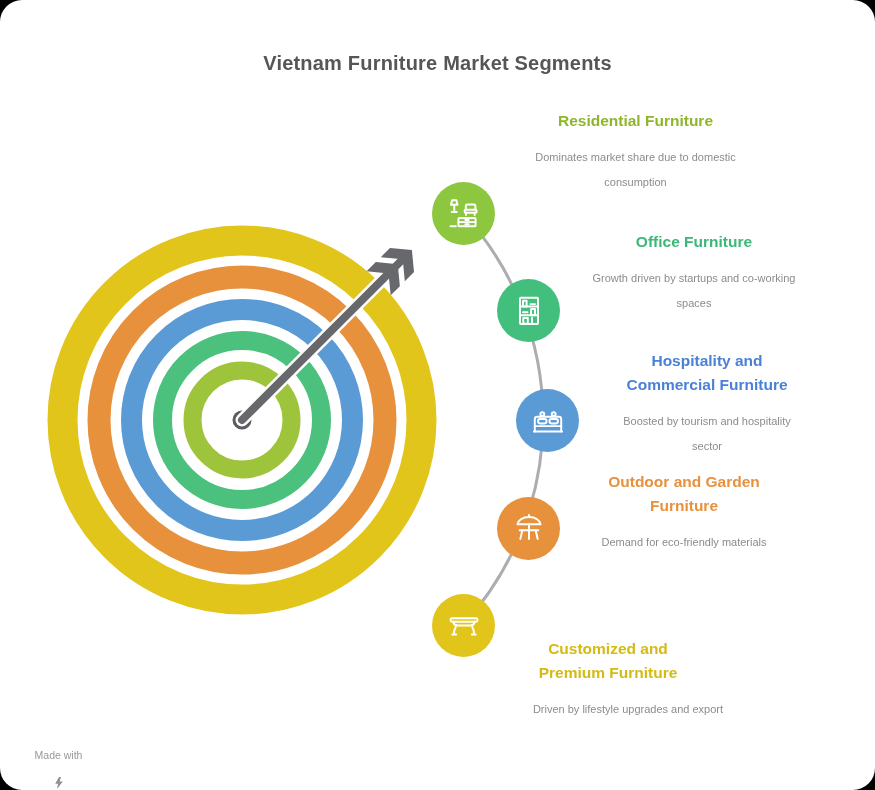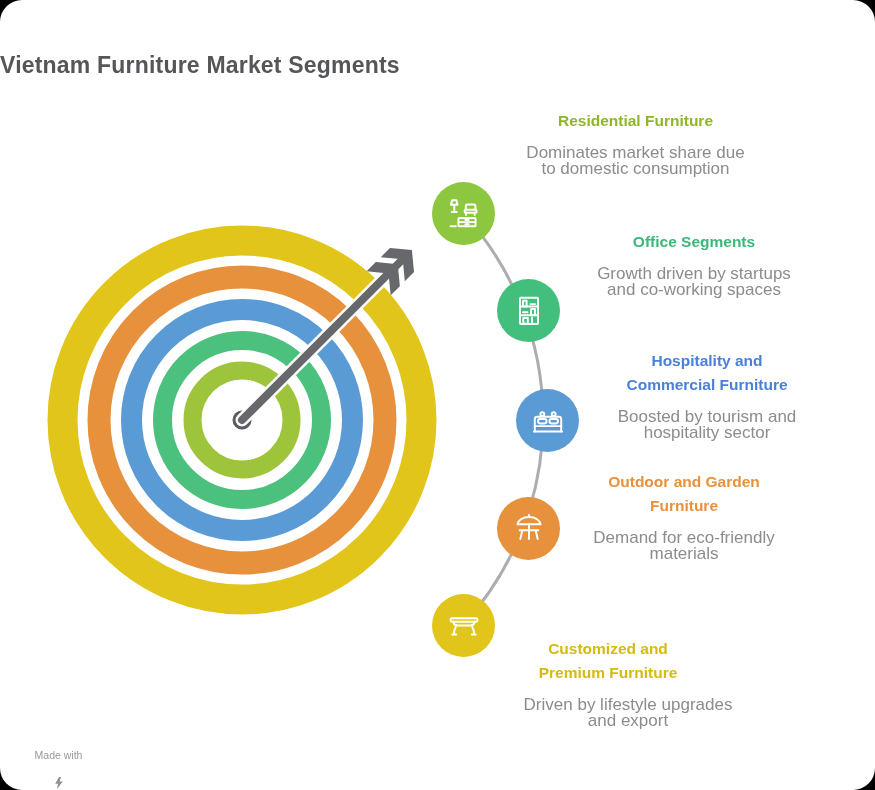--- a/index.html
+++ b/index.html
@@ -1,26 +1,26 @@
 <!DOCTYPE html>
 <html><head>
 <meta charset="utf-8">
 <style>
   html,body{margin:0;padding:0;background:#000;}
   body{font-family:"Liberation Sans", sans-serif;}
   .canvas{position:relative;width:875px;height:790px;background:#fff;border-radius:22px;overflow:hidden;}
-  .page-title{position:absolute;top:52px;left:0;width:100%;text-align:left;margin:0;
-              font-size:23px;font-weight:700;color:#55565A;letter-spacing:.2px;}
+  .page-title{position:absolute;top:52px;left:0;width:100%;text-align:center;margin:0;
+              font-size:20px;font-weight:700;color:#55565A;letter-spacing:.2px;}
   .scene{position:absolute;left:0;top:0;width:875px;height:790px;}
   .node{position:absolute;width:63px;height:63px;border-radius:50%;
         display:flex;align-items:center;justify-content:center;}
   .node svg{display:block;}
   .seg{position:absolute;text-align:center;}
   .seg-title{font-size:15.5px;font-weight:700;line-height:24px;}
-  .seg-desc{margin-top:12px;font-size:17px;line-height:16px;color:#8A8C8F;}
+  .seg-desc{margin-top:12px;font-size:11px;line-height:25px;color:#8A8C8F;}
   .t0{color:#8FB62B;}
   .t1{color:#3BB878;}
   .t2{color:#4A80D9;}
   .t3{color:#E8913D;}
   .t4{color:#D5BA12;}
   .n0{background:#8DC63F;}
   .n1{background:#43BF7D;}
   .n2{background:#5B9BD5;}
   .n3{background:#E8913D;}
   .n4{background:#E2C51B;}
@@ -114,21 +114,21 @@
       <path d="M4.2 17.6 H6.8 M17.2 17.6 H19.8"></path>
     </svg>
   </div>
 
   <div class="seg" style="left:523px;top:109px;width:225px;">
     <div class="seg-title t0">Residential Furniture</div>
     <div class="seg-desc">Dominates market share due to domestic consumption</div>
   </div>
 
   <div class="seg" style="left:589px;top:230px;width:210px;">
-    <div class="seg-title t1">Office Segments</div>
+    <div class="seg-title t1">Office Furniture</div>
     <div class="seg-desc">Growth driven by startups and co-working spaces</div>
   </div>
 
   <div class="seg" style="left:607px;top:349px;width:200px;">
     <div class="seg-title t2">Hospitality and Commercial Furniture</div>
     <div class="seg-desc">Boosted by tourism and hospitality sector</div>
   </div>
 
   <div class="seg" style="left:589px;top:470px;width:190px;">
     <div class="seg-title t3">Outdoor and Garden Furniture</div>

